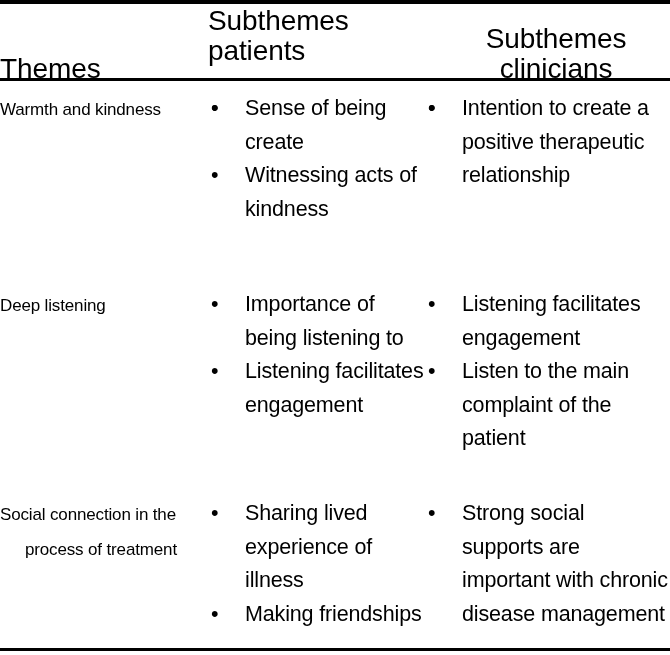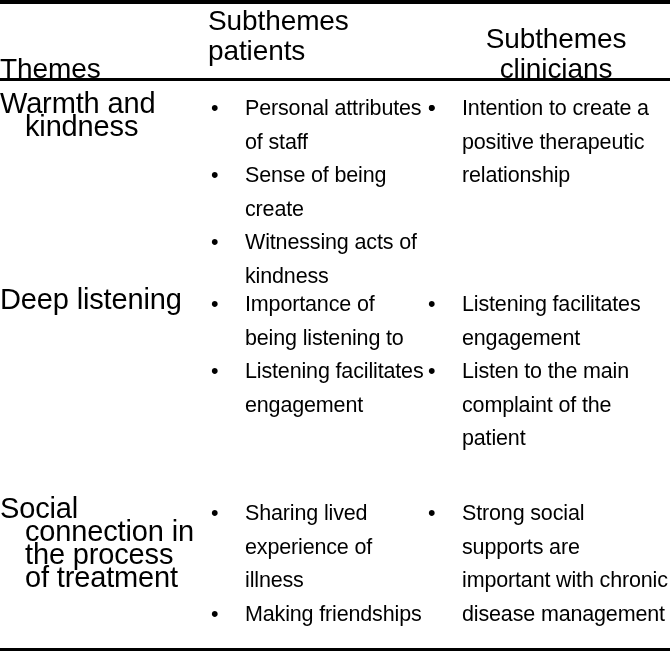--- a/index.html
+++ b/index.html
@@ -59,22 +59,22 @@
   .col-head-3 { align-self: end; padding-bottom: 3px; padding-left: 17px; text-align: center; }
 
   
   .row-grid { }
   .row-1 { top: 92px; }
   .row-2 { top: 288px; }
   .row-3 { top: 497px; }
 
   
   .theme {
-    font-size: 29px;
-    line-height: 23px;
+    font-size: 17px;
+    line-height: 35px;
     letter-spacing: -0.15px;
     padding-left: 25px;
     text-indent: -25px;
     padding-right: 6px;
   }
 
   
   ul.bullets {
     list-style: none;
     margin: 0;
@@ -113,21 +113,20 @@
   </div>
 
   <div class="rule rule-header"></div>
 
   <div class="grid row-grid row-1">
     <div class="theme">Warmth and kindness</div>
 
     <ul class="bullets">
       <li>
         <span class="bullet-dot">•</span>
-        <span>Personal attributes of staff</span>
       </li>
       <li>
         <span class="bullet-dot">•</span>
         <span>Sense of being create</span>
       </li>
       <li>
         <span class="bullet-dot">•</span>
         <span>Witnessing acts of kindness</span>
       </li>
     </ul>

